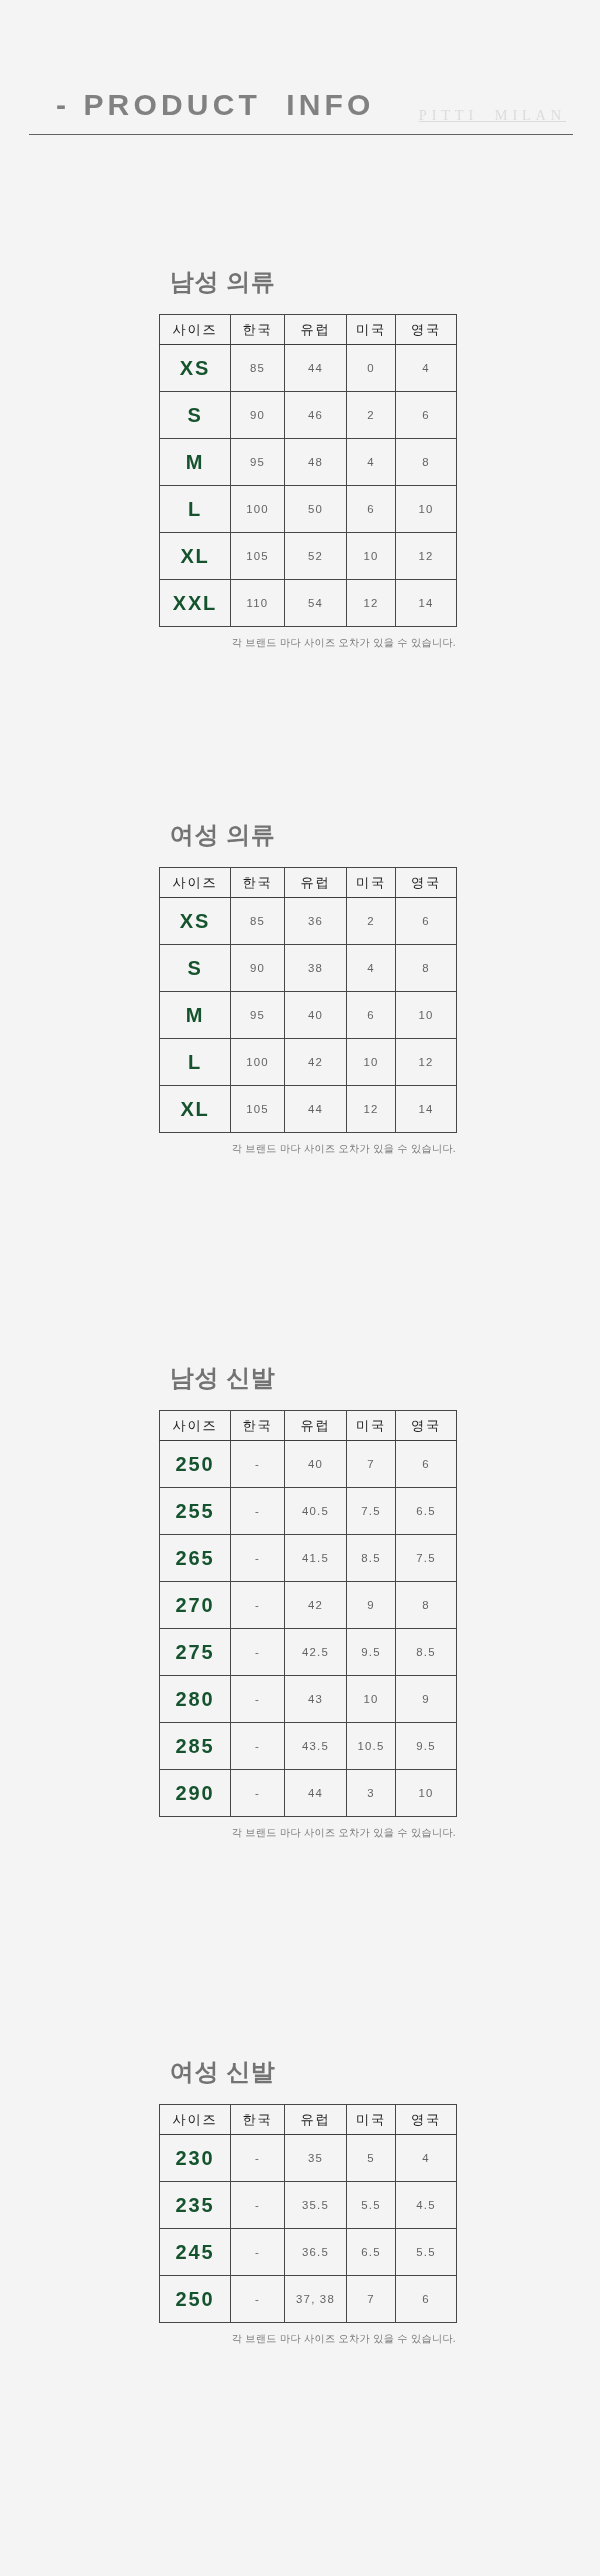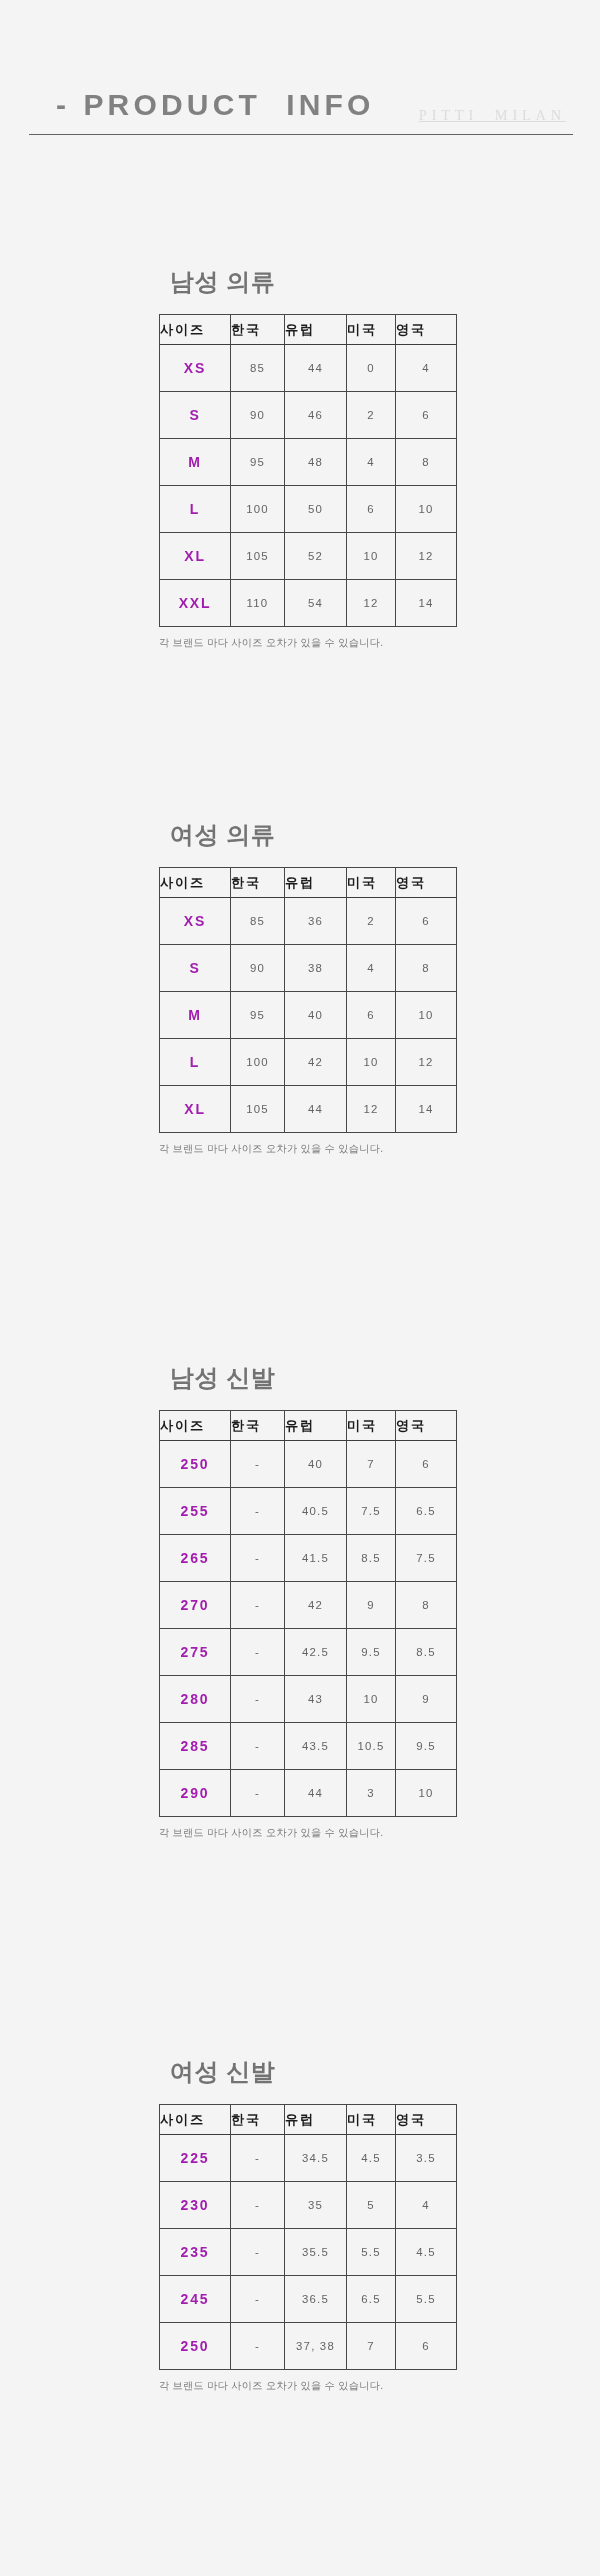--- a/index.html
+++ b/index.html
@@ -46,37 +46,37 @@
     border-collapse:collapse;table-layout:fixed;
     width:297px;
     border:1.2px solid #3d3d3d;
     background:#f4f4f4;
   }
   col.c0{width:71px;} col.c1{width:54px;} col.c2{width:62px;}
   col.c3{width:49px;}  col.c4{width:61px;}
   .size-table th{
     height:29px;padding:0;
     border:0.6px solid #474747;border-bottom:1.2px solid #3d3d3d;
-    font-size:13.2px;font-weight:700;color:#1b1b1b;letter-spacing:1.8px;
-    text-align:left;vertical-align:middle;
+    font-size:13.2px;font-weight:400;color:#1b1b1b;letter-spacing:1.8px;
+    text-align:center;vertical-align:middle;
   }
   .size-table td{
     height:46px;padding:0;
     border:0.6px solid #474747;
     text-align:center;vertical-align:middle;
   }
   .size-table td.c-size{
-    font-size:14px;font-weight:700;color:#a21caf;letter-spacing:1.8px;
+    font-size:20px;font-weight:700;color:#14532d;letter-spacing:1.8px;
   }
   .size-table td.c-val{
     font-size:11.4px;font-weight:400;color:#646464;letter-spacing:1.2px;
   }
   .sec-note{
     display:block;margin-top:9.6px;
-    text-align:left;
+    text-align:right;
     font-size:10.2px;line-height:12px;color:#7a7a7a;letter-spacing:0.3px;
   }
 </style>
 </head>
 <body>
 
 <div class="page">
 
   <div class="hdr-title"><span class="dash">-</span><span>PRODUCT  INFO</span></div>
   <div class="brand">PITTI MILAN</div>
@@ -304,27 +304,20 @@
           <tr>
             <th>사이즈</th>
             <th>한국</th>
             <th>유럽</th>
             <th>미국</th>
             <th>영국</th>
           </tr>
         </thead>
       <tbody>
           <tr>
-            <td class="c-size">225</td>
-            <td class="c-val">-</td>
-            <td class="c-val">34.5</td>
-            <td class="c-val">4.5</td>
-            <td class="c-val">3.5</td>
-          </tr>
-          <tr>
             <td class="c-size">230</td>
             <td class="c-val">-</td>
             <td class="c-val">35</td>
             <td class="c-val">5</td>
             <td class="c-val">4</td>
           </tr>
           <tr>
             <td class="c-size">235</td>
             <td class="c-val">-</td>
             <td class="c-val">35.5</td>

